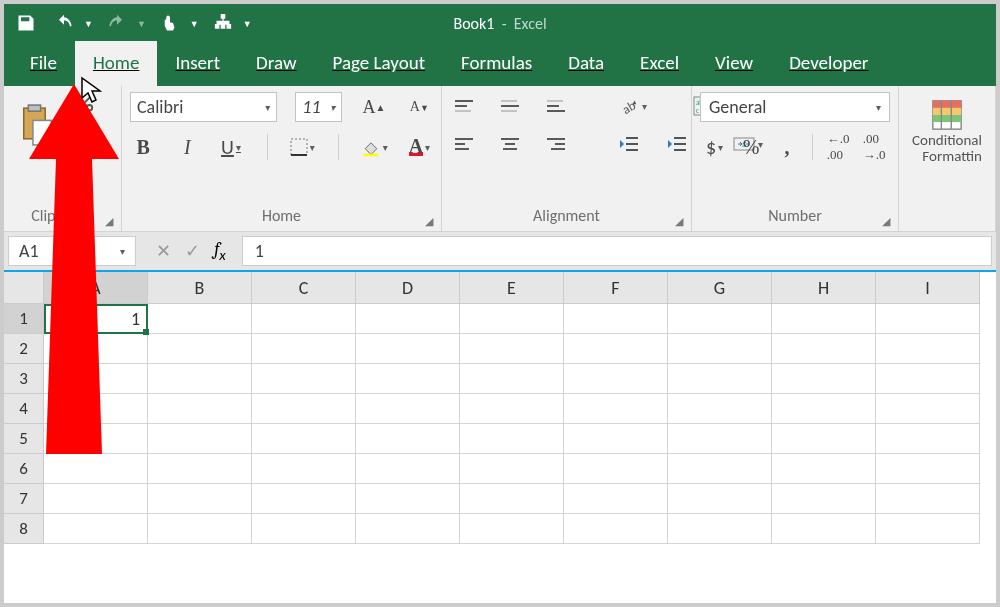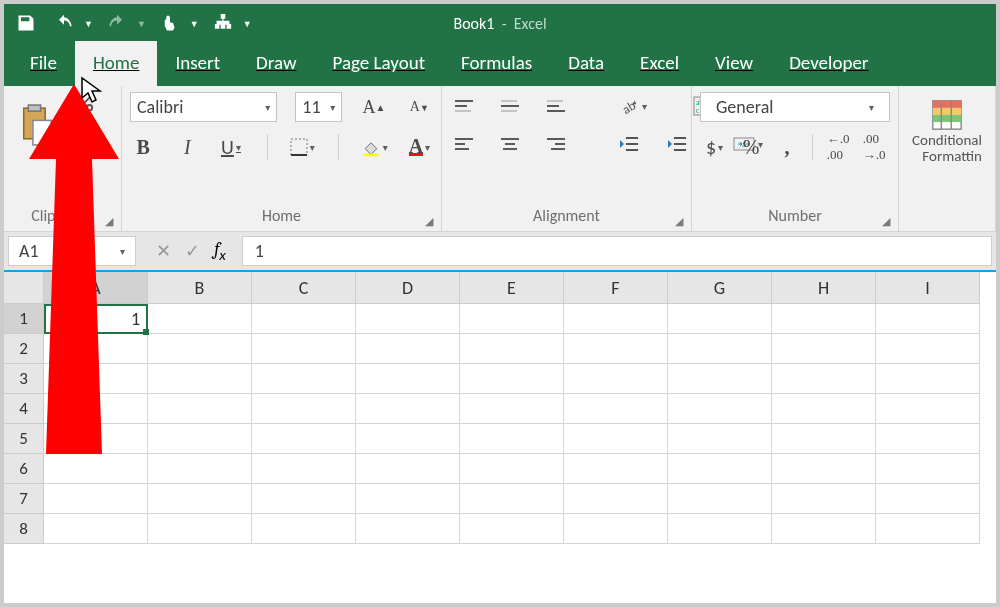--- a/index.html
+++ b/index.html
@@ -28,35 +28,35 @@
   .dialog-launcher { position: absolute; right: 2px; bottom: 2px; width: 14px; height: 14px; font-size: 11px; color: #7a7a7a; cursor: pointer; }
 
   .btn { display: flex; align-items: center; justify-content: center; cursor: pointer; color: #4a4a4a; }
   .big-btn { width: 48px; height: 78px; flex-direction: column; }
   .small-btn { height: 26px; padding: 0 4px; }
   .row { display: flex; align-items: center; gap: 18px; }
   .col { display: flex; flex-direction: column; gap: 6px; }
 
   
   .font-select { width: 160px; height: 30px; border: 1px solid #c4c4c4; background: #fff; display: flex; align-items: center; padding: 0 6px; font-size: 18px; color: #444; cursor: pointer; justify-content: space-between; }
-  .size-select { width: 50px; height: 30px; border: 1px solid #c4c4c4; background: #fff; display: flex; align-items: center; padding: 0 6px; font-size: 18px; color: #444; cursor: pointer; justify-content: space-between; }
+  .size-select { width: 50px; height: 30px; border: 1px solid #c4c4c4; background: #fff; display: flex; align-items: center; padding: 0 6px; font-size: 18px; color: #444; cursor: pointer; justify-content: space-between; font-style: italic; }
   .caret-sm { font-size: 10px; color: #5e5e5e; }
   .font-btn { width: 30px; height: 30px; font-size: 20px; font-family: "Times New Roman", serif; color: #4a4a4a; display:flex; align-items:center; justify-content:center; cursor:pointer; }
   .font-btn.bold { font-weight: bold; font-family: "Segoe UI"; }
   .font-btn.italic { font-style: italic; font-family: "Times New Roman"; }
   .font-btn.underline { text-decoration: underline; font-family: "Segoe UI"; }
   .split { display: flex; align-items: center; border-right: 1px solid transparent; }
   .split .caret-sm { margin-left: 2px; }
 
   
   .align-ic { width: 30px; height: 28px; display: flex; flex-direction: column; justify-content: center; gap: 3px; cursor: pointer; padding: 0 5px; }
   .align-ic span { height: 2px; background: #5a5a5a; display: block; }
 
   
-  .num-select { width: 190px; height: 30px; border: 1px solid #c4c4c4; background: #fff; display:flex; align-items:center; justify-content:space-between; padding:0 15px; font-size:18px; color:#444; cursor:pointer; }
+  .num-select { width: 190px; height: 30px; border: 1px solid #c4c4c4; background: #fff; display:flex; align-items:center; justify-content:space-between; padding:0 8px; font-size:18px; color:#444; cursor:pointer; }
 
   
   .barrow { height: 40px; background: #e6e6e6; display: flex; align-items: stretch; border-bottom: 2px solid #0ea5e9; }
   .namebox { width: 128px; background: #fff; border: 1px solid #ccc; margin: 4px; display:flex; align-items:center; padding:0 10px; font-size:18px; color:#444; justify-content:space-between; }
   .fx-btns { display:flex; align-items:center; gap: 14px; padding: 0 16px; color:#9a9a9a; font-size:18px; }
   .fx-label { font-style: italic; font-family: "Cambria", serif; color:#000000; }
   .formula-bar { flex:1; background:#fff; border:1px solid #ccc; margin:4px 4px 4px 0; display:flex; align-items:center; padding:0 12px; font-size:18px; color:#444; }
 
   
   .grid-area { position: relative; }

